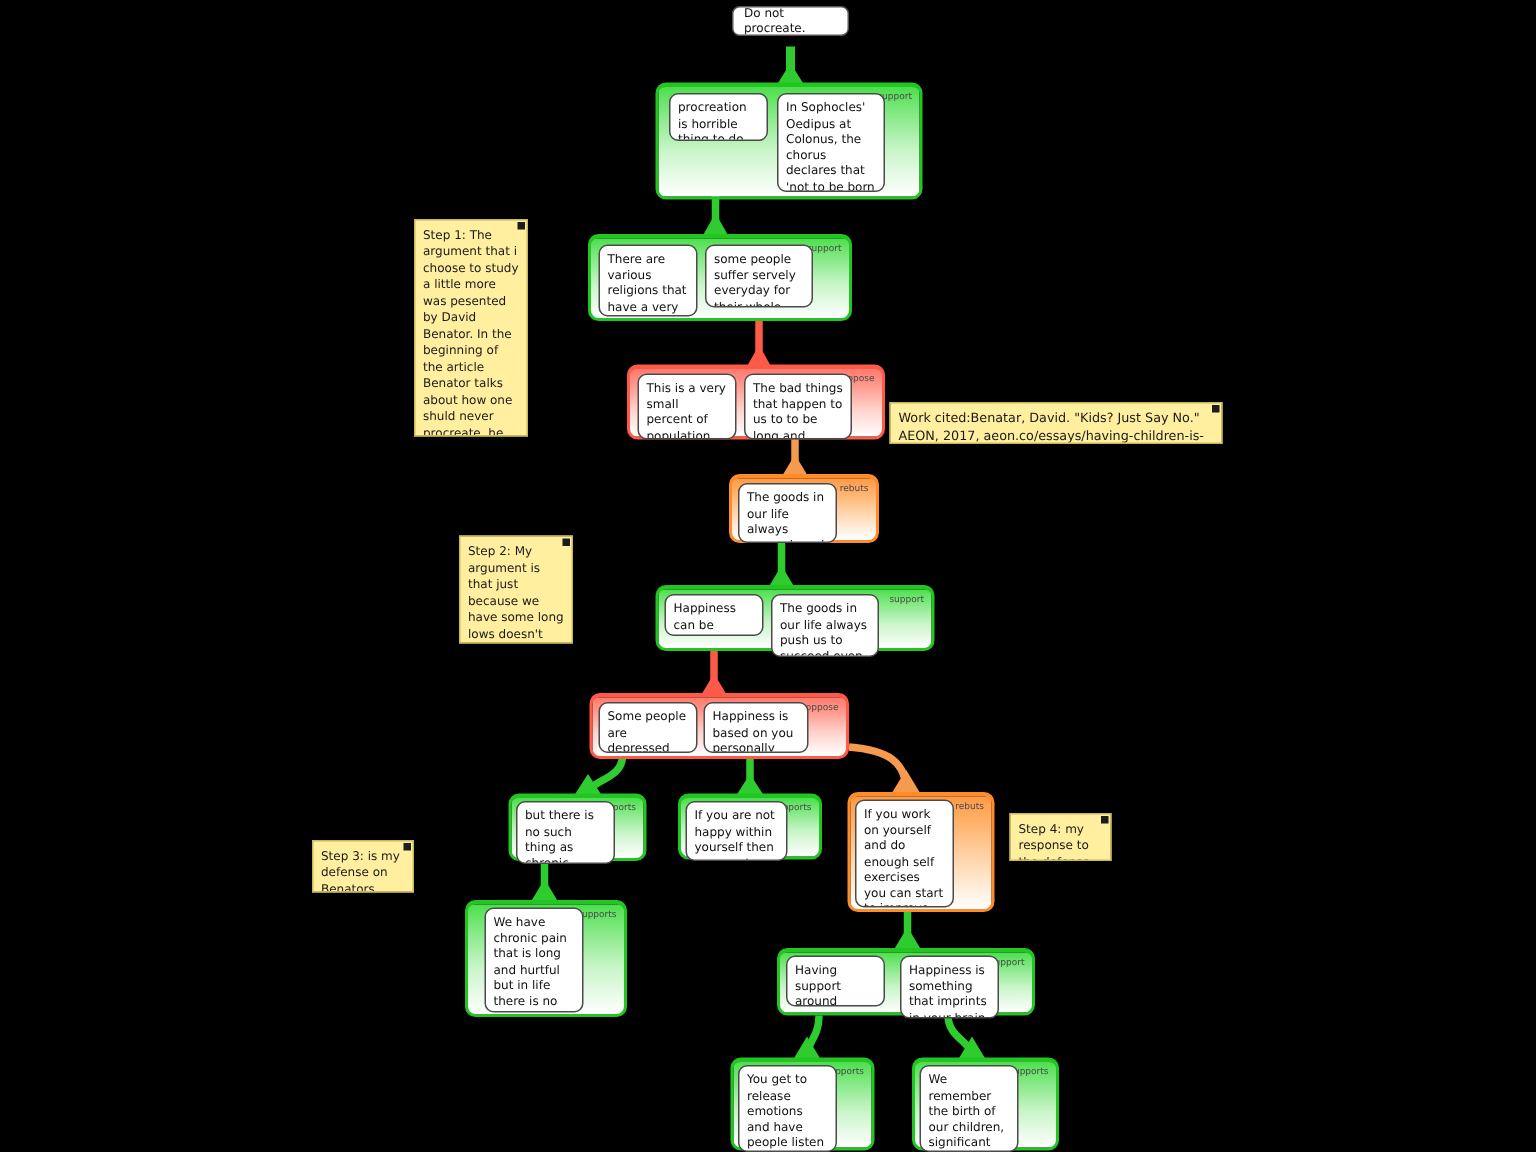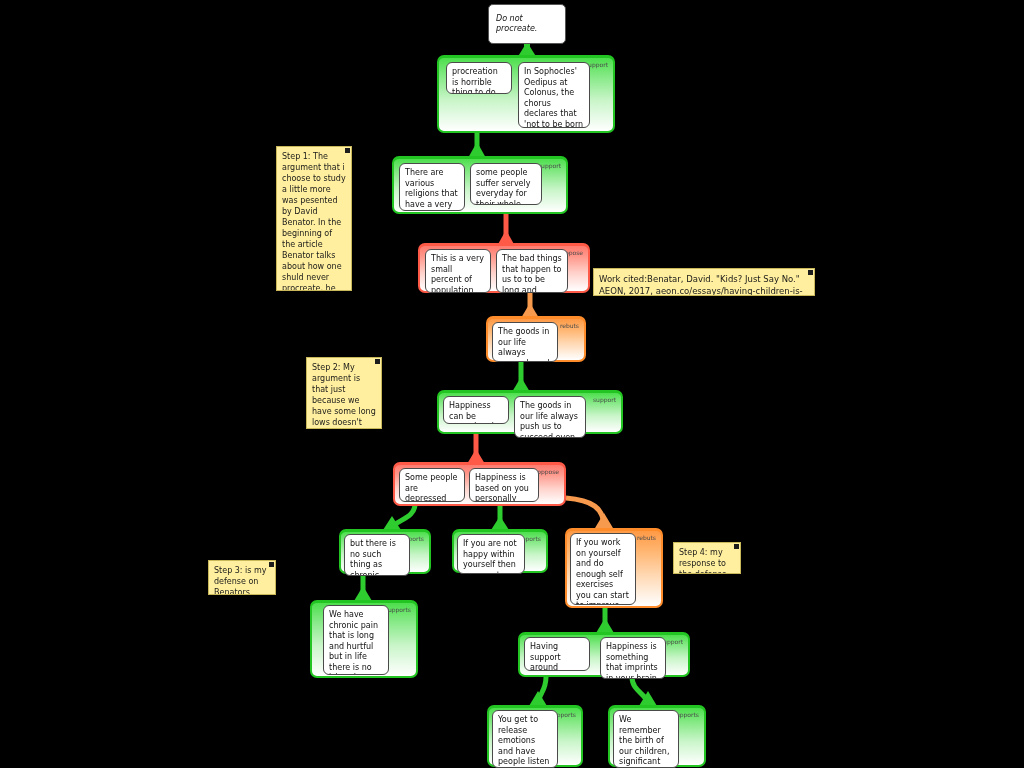--- a/index.html
+++ b/index.html
@@ -122,21 +122,21 @@
     <path d="M605,605 L605,632" stroke="#2ecc2e" stroke-width="5" fill="none"></path>
     <polygon points="596,633 614,633 605,618" fill="#2ecc2e"></polygon>
 
     <path d="M546,677 C546,692 538,694 538,705" stroke="#2ecc2e" stroke-width="5" fill="none"></path>
     <polygon points="529,706 547,706 538,691" fill="#2ecc2e"></polygon>
 
     <path d="M632,677 C632,692 648,694 648,705" stroke="#2ecc2e" stroke-width="5" fill="none"></path>
     <polygon points="639,706 657,706 648,691" fill="#2ecc2e"></polygon>
   </svg>
 
-  <div class="box root" style="left:488px;top:4px;width:78px;height:40px;display:flex;align-items:center;font-style:italic;">
+  <div class="box root" style="left:488px;top:4px;width:78px;height:20px;display:flex;align-items:center;">
     <span>Do not procreate.</span>
   </div>
 
   <div class="group support" style="left:437px;top:55px;width:178px;height:78px;">
     <span class="gtag">support</span>
   </div>
   <div class="box" style="left:446px;top:62px;width:66px;height:32px;">
     <span>procreation is horrible thing to do to someone.</span>
   </div>
   <div class="box" style="left:518px;top:62px;width:72px;height:66px;">

